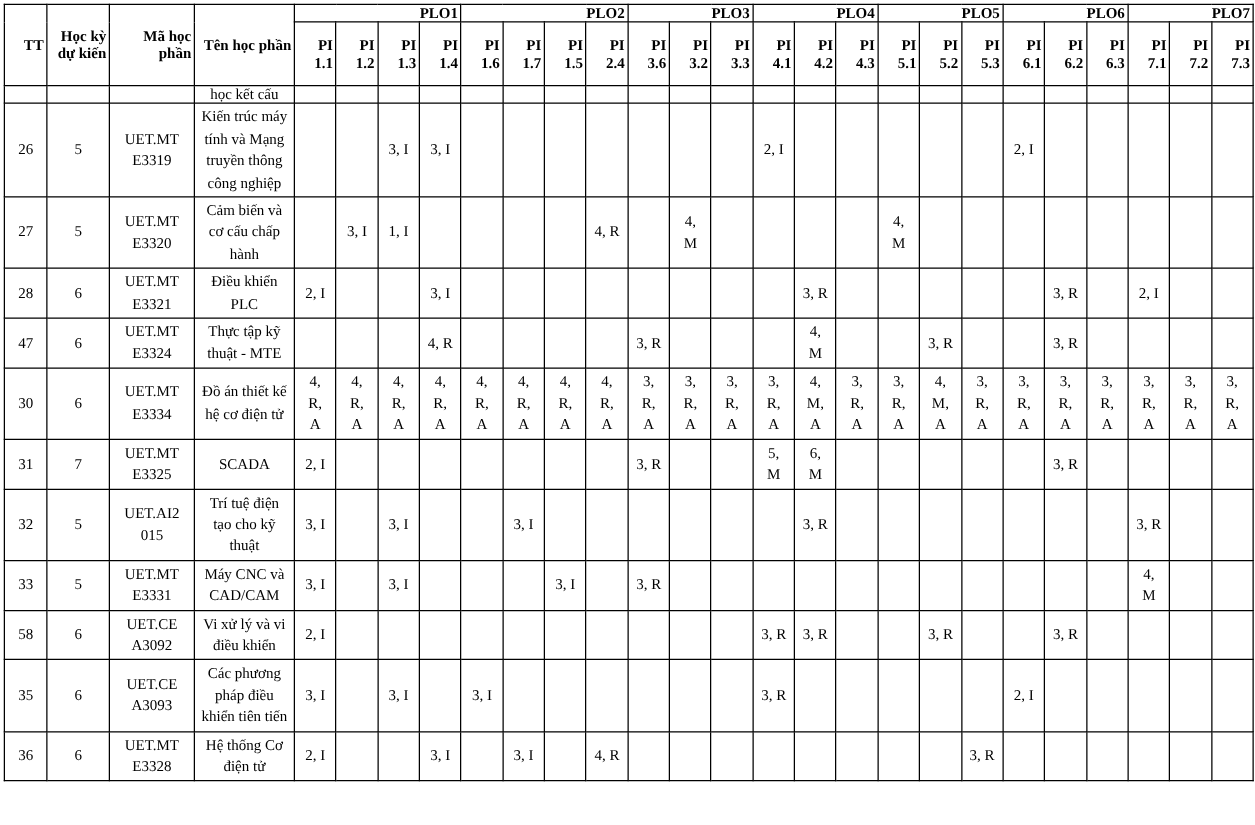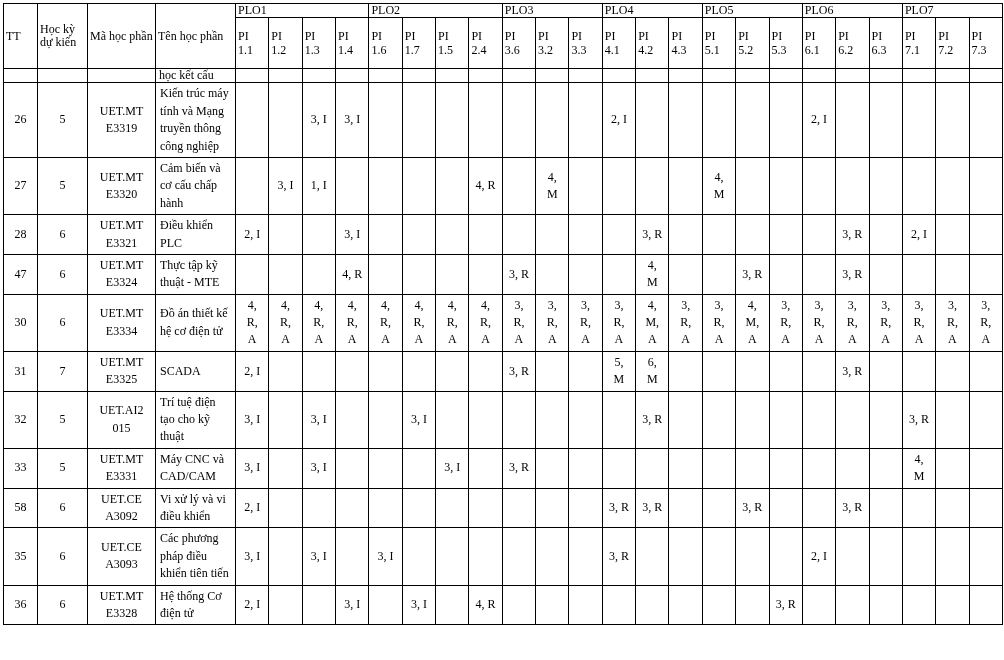--- a/index.html
+++ b/index.html
@@ -20,32 +20,32 @@
     line-height: 1.45;
     color: #000000;
   }
   .plo-table th, .plo-table td {
     border: 1px solid #000000;
     vertical-align: middle;
     overflow: hidden;
     word-wrap: break-word;
   }
   .plo-table th {
-    font-weight: normal;
-    text-align: left;
+    font-weight: bold;
+    text-align: right;
     padding: 0 2px;
     line-height: 1.2;
   }
   .plo-table thead tr.plo-row th { height: 13px; line-height: 1.1; }
   .plo-table thead tr.pi-row th { height: 50px; }
   .plo-table td {
     padding: 2px 3px;
     text-align: center;
   }
-  .plo-table td.cell-name { text-align: left; padding: 2px 4px; margin-left: 15px; }
+  .plo-table td.cell-name { text-align: center; padding: 2px 4px; margin-left: 15px; }
   .plo-table td.cell-code { text-align: center; padding: 2px 4px; }
   .plo-table td.cell-pi { padding: 2px 6px; }
   .plo-table tr.partial-row td { line-height: 1.1; padding: 0 3px; }
 </style>
 </head>
 <body>
 
 <div class="page">
   <table class="plo-table">
     <colgroup>

